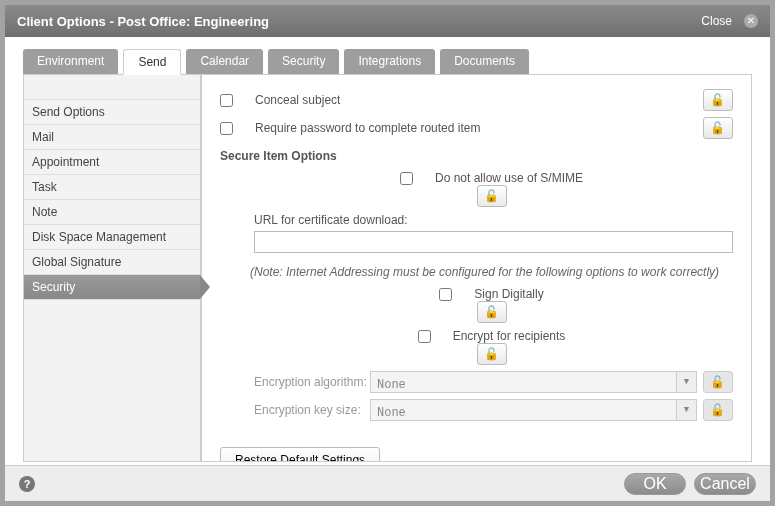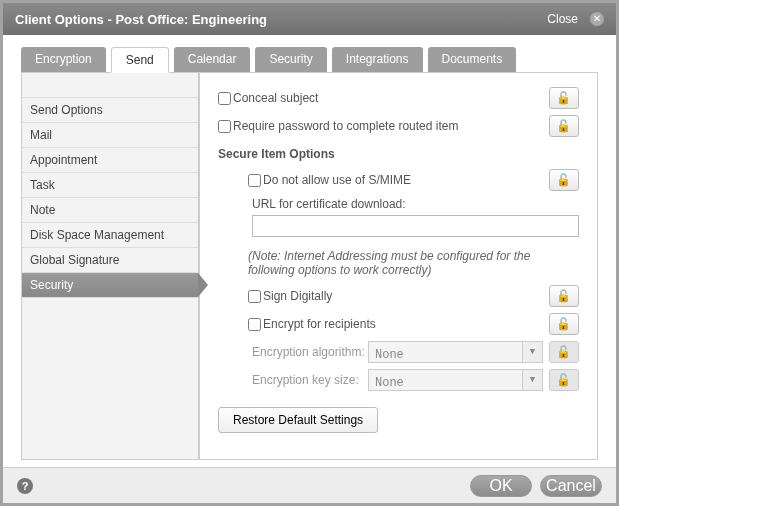--- a/index.html
+++ b/index.html
@@ -1,68 +1,68 @@
 <!DOCTYPE html>
 <html><head>
 <meta charset="utf-8">
 <style>
 * { box-sizing: border-box; margin: 0; padding: 0; }
 body { font-family: Arial, Helvetica, sans-serif; font-size: 12px; color: #333; background: #fff; }
-.window { width: 619px; height: 506px; border: 3px solid #a3a3a3; background: #fff; position: relative; }
+.window { width: 775px; height: 506px; border: 5px solid #a3a3a3; background: #fff; position: relative; }
 .titlebar { height: 32px; background: linear-gradient(to bottom, #8a8a8a 0%, #6f6f6f 100%); color: #fff; display: flex; align-items: center; padding: 0 12px; font-weight: bold; font-size: 13px; }
 .titlebar .close { margin-left: auto; display: flex; align-items: center; gap: 12px; cursor: pointer; font-weight: normal; font-size: 12px; }
 .titlebar .close-x { display: inline-flex; width: 14px; height: 14px; border-radius: 50%; background: #aaa; align-items: center; justify-content: center; font-size: 10px; line-height: 1; }
 .tabs { display: flex; gap: 5px; padding: 12px 18px 0 18px; }
 .tab { padding: 5px 14px; background: #9e9e9e; color: #fff; border-radius: 3px 3px 0 0; cursor: pointer; font-size: 12px; }
 .tab.active { background: #fff; color: #333; border: 1px solid #ccc; border-bottom: 1px solid #fff; font-weight: normal; position: relative; z-index: 2; }
 .content-border { margin: 0 18px 12px 18px; border: 1px solid #ccc; height: 388px; display: flex; position: relative; top: -1px; background: #fff; }
 .sidebar { width: 178px; background: #f3f3f3; border-right: 2px solid #ccc; padding-top: 24px; }
 .sidebar-item { padding: 5px 8px; border-bottom: 1px solid #ddd; cursor: pointer; color: #444; font-size: 12px; }
 .sidebar-item:first-child { border-top: 1px solid #ddd; }
 .sidebar-item.active { background: linear-gradient(to bottom, #9a9a9a, #888); color: #fff; position: relative; }
 .sidebar-item.active::after { content: ""; position: absolute; right: -10px; top: 0; border-top: 12px solid transparent; border-bottom: 12px solid transparent; border-left: 10px solid #888; }
 .main { flex: 1; padding: 14px 18px; overflow: auto; }
 .row { display: flex; align-items: center; margin-bottom: 6px; min-height: 22px; }
-.row .left { flex: 1; display: flex; align-items: center; gap: 2px; }
+.row .left { flex: 1; display: flex; align-items: center; gap: 22px; }
 .lock-btn { width: 30px; height: 22px; background: linear-gradient(#fff,#e9e9e9); border: 1px solid #bbb; border-radius: 3px; display: flex; align-items: center; justify-content: center; cursor: pointer; }
 .lock-icon { font-size: 12px; color: #c7922d; }
 .lock-icon.disabled { color: #999; }
 .lock-btn.disabled { background: #e6e6e6; border-color: #ccc; cursor: default; }
 input[type=checkbox] { width: 13px; height: 13px; }
 .section-heading { font-weight: bold; color: #555; margin: 10px 0 8px 0; font-size: 12px; }
-.indent { padding-left: 30px; }
+.indent { padding-left: 30px; flex-direction: column; }
 .label-inline { color: #555; }
 .note { font-style: italic; color: #666; margin: 12px 0 8px 30px; font-size: 12px; }
 input.text { width: 100%; height: 22px; border: 1px solid #bbb; padding: 2px 4px; font-size: 12px; }
 .sel-row { display: flex; align-items: center; margin-top: 6px; }
 .sel-row .lbl { width: 150px; color: #999; padding-left: 34px; font-size: 12px; }
 .select { flex: 1; height: 22px; border: 1px solid #ccc; background: #f4f4f4; color: #888; display: flex; align-items: flex-end; padding: 0 6px; position: relative; cursor: default; font-family: Liberation Mono, monospace; }
 .select .arrow { position: absolute; right: 0; top: 0; width: 20px; height: 100%; border-left: 1px solid #ccc; display: flex; align-items: center; justify-content: center; font-size: 9px; color: #888; background: #eee; }
-.restore-btn { margin-top: 16px; padding: 5px 14px; border: 1px solid #bbb; border-radius: 3px; background: linear-gradient(#fff,#eee); cursor: pointer; font-size: 12px; }
+.restore-btn { margin-top: 26px; padding: 5px 14px; border: 1px solid #bbb; border-radius: 3px; background: linear-gradient(#fff,#eee); cursor: pointer; font-size: 12px; }
 .footer { position: absolute; bottom: 0; left: 0; right: 0; height: 36px; background: #ededed; border-top: 1px solid #ccc; display: flex; align-items: center; padding: 0 14px; }
 .help { width: 16px; height: 16px; border-radius: 50%; background: #777; color: #fff; display: flex; align-items: center; justify-content: center; font-size: 11px; font-weight: bold; cursor: pointer; }
 .footer .spacer { flex: 1; }
 .btn { min-width: 62px; height: 22px; border: 1px solid #999; border-radius: 11px; background: linear-gradient(#a8a8a8,#8c8c8c); color: #fff; font-size: 16px; cursor: pointer; margin-left: 8px; }
 .url-wrap { margin: 2px 0 4px 34px; }
 .url-label { color: #555; margin-bottom: 4px; }
 </style>
 </head>
 <body>
 
 <div class="window">
   <div class="titlebar">
     <span>Client Options - Post Office: Engineering</span>
     <span class="close">
       <span>Close</span>
       <span class="close-x">✕</span>
     </span>
   </div>
 
   <div class="tabs">
-    <div class="tab">Encryption</div>
+    <div class="tab">Environment</div>
     <div class="tab active">Send</div>
     <div class="tab">Calendar</div>
     <div class="tab">Security</div>
     <div class="tab">Integrations</div>
     <div class="tab">Documents</div>
   </div>
 
   <div class="content-border">
     <div class="sidebar">
       <div class="sidebar-item">Send Options</div>

